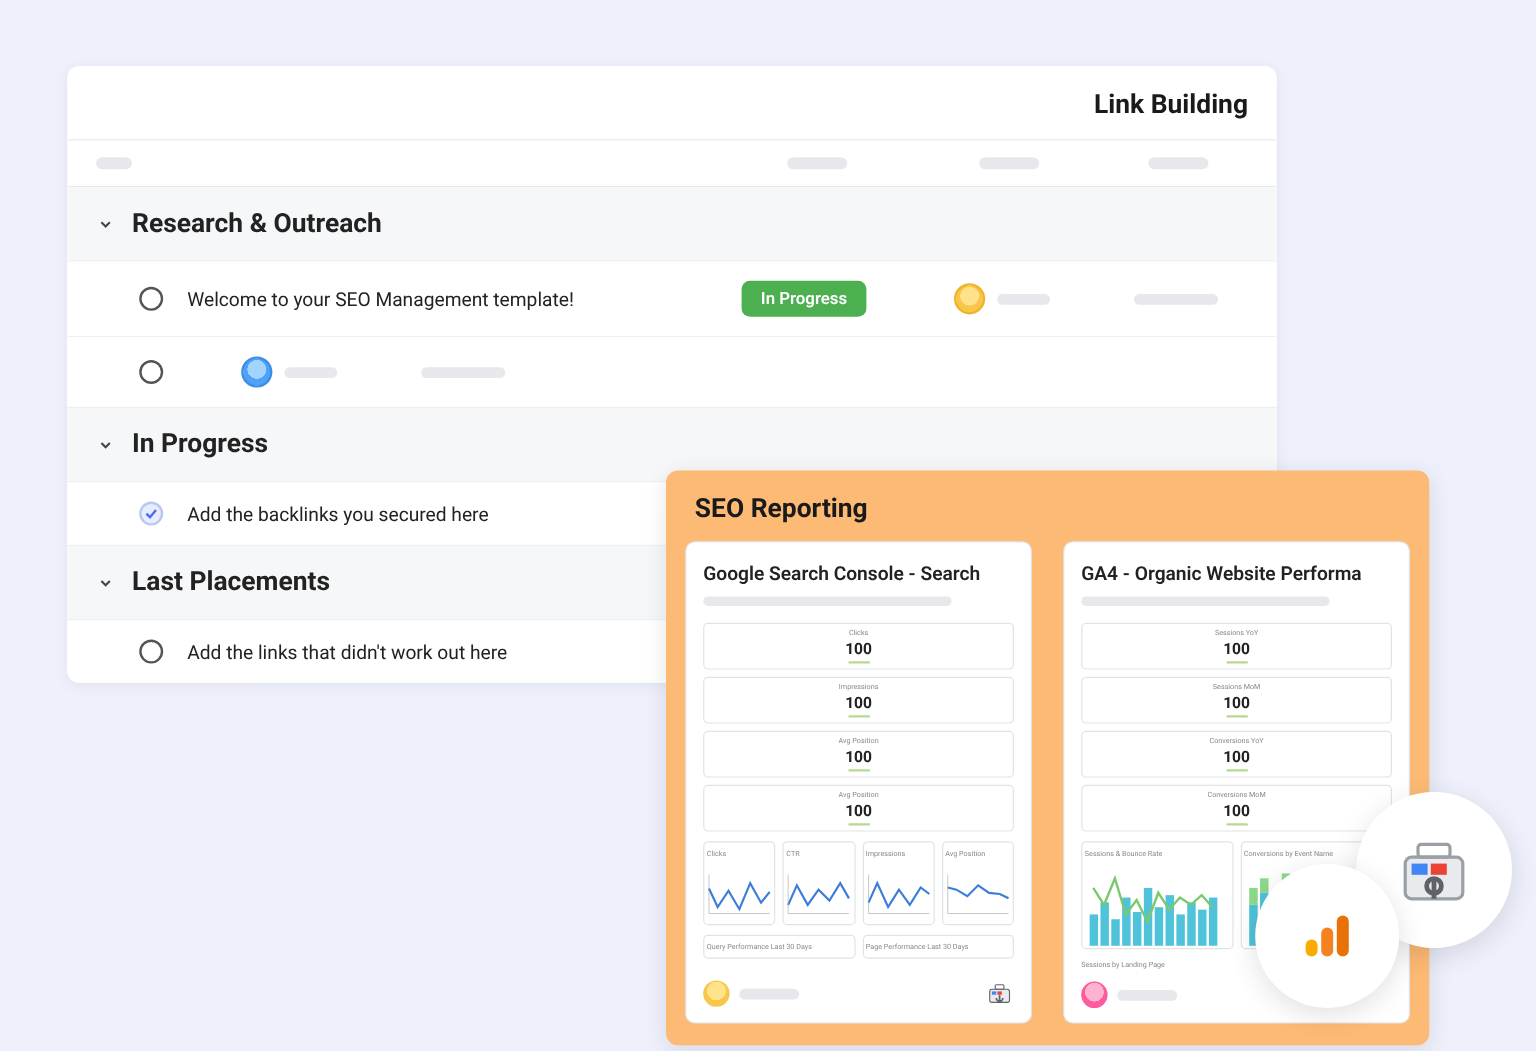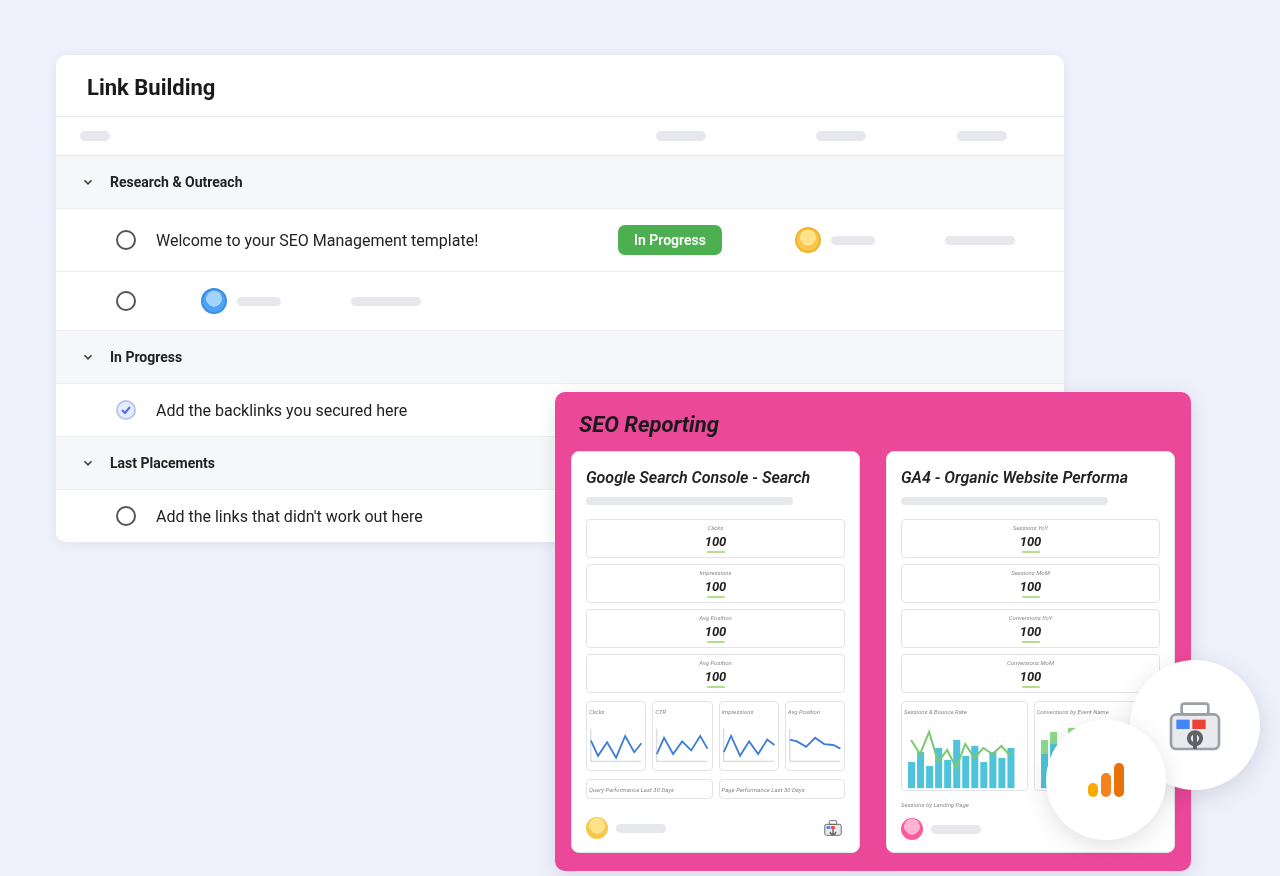--- a/index.html
+++ b/index.html
@@ -9,22 +9,23 @@
   position: absolute;
   top: 55px;
   left: 56px;
   width: 1008px;
   background: #fff;
   border-radius: 10px;
   box-shadow: 0 2px 12px rgba(0,0,0,0.06);
   overflow: hidden;
 }
 .main-card-header {
-  padding: 20px 24px 16px 31px;
+  padding: 20px 24px 16px 12px;
   border-bottom: 1px solid #e6e8ec;
+  text-align: right;
 }
 .main-card-title { font-size: 22px; font-weight: 700; color: #1a1a1a; }
 
 .column-header-row {
   display: flex;
   align-items: center;
   padding: 14px 24px;
   border-bottom: 1px solid #e6e8ec;
 }
 .pill { background: #e6e8ec; border-radius: 6px; height: 10px; }
@@ -40,21 +41,21 @@
   background: #f6f7f9;
   border-bottom: 1px solid #eceef1;
   gap: 14px;
 }
 .group-header:first-of-type { border-top: none; }
 .chevron {
   width: 16px; height: 16px;
   display: inline-flex; align-items: center; justify-content: center;
   color: #444;
 }
-.group-title { font-size: 14px; font-weight: 700; color: #222; }
+.group-title { font-size: 22px; font-weight: 700; color: #222; }
 
 .task-row {
   display: flex;
   align-items: center;
   padding: 16px 24px 16px 60px;
   border-bottom: 1px solid #eceef1;
   background: #fff;
 }
 .task-checkbox {
   width: 20px; height: 20px;
@@ -94,24 +95,23 @@
 
 .small-pill { background: #e6e8ec; border-radius: 5px; height: 9px; width: 44px; }
 .med-pill { background: #e6e8ec; border-radius: 5px; height: 9px; width: 70px; }
 
 
 .report-card {
   position: absolute;
   top: 392px;
   left: 555px;
   width: 636px;
-  background: #ec4899;
+  background: #fdba74;
   border-radius: 10px;
   box-shadow: 0 4px 20px rgba(0,0,0,0.1);
-  font-style: italic;
 }
 .report-header { padding: 20px 24px 14px 24px; }
 .report-title { font-size: 22px; font-weight: 700; color: #1a1a1a; }
 
 .report-body { display: flex; gap: 26px; padding: 0 16px 18px 16px; }
 .report-panel {
   flex: 1;
   border: 1px solid #e0e3e8;
   border-radius: 8px;
   padding: 16px 14px 12px 14px;

